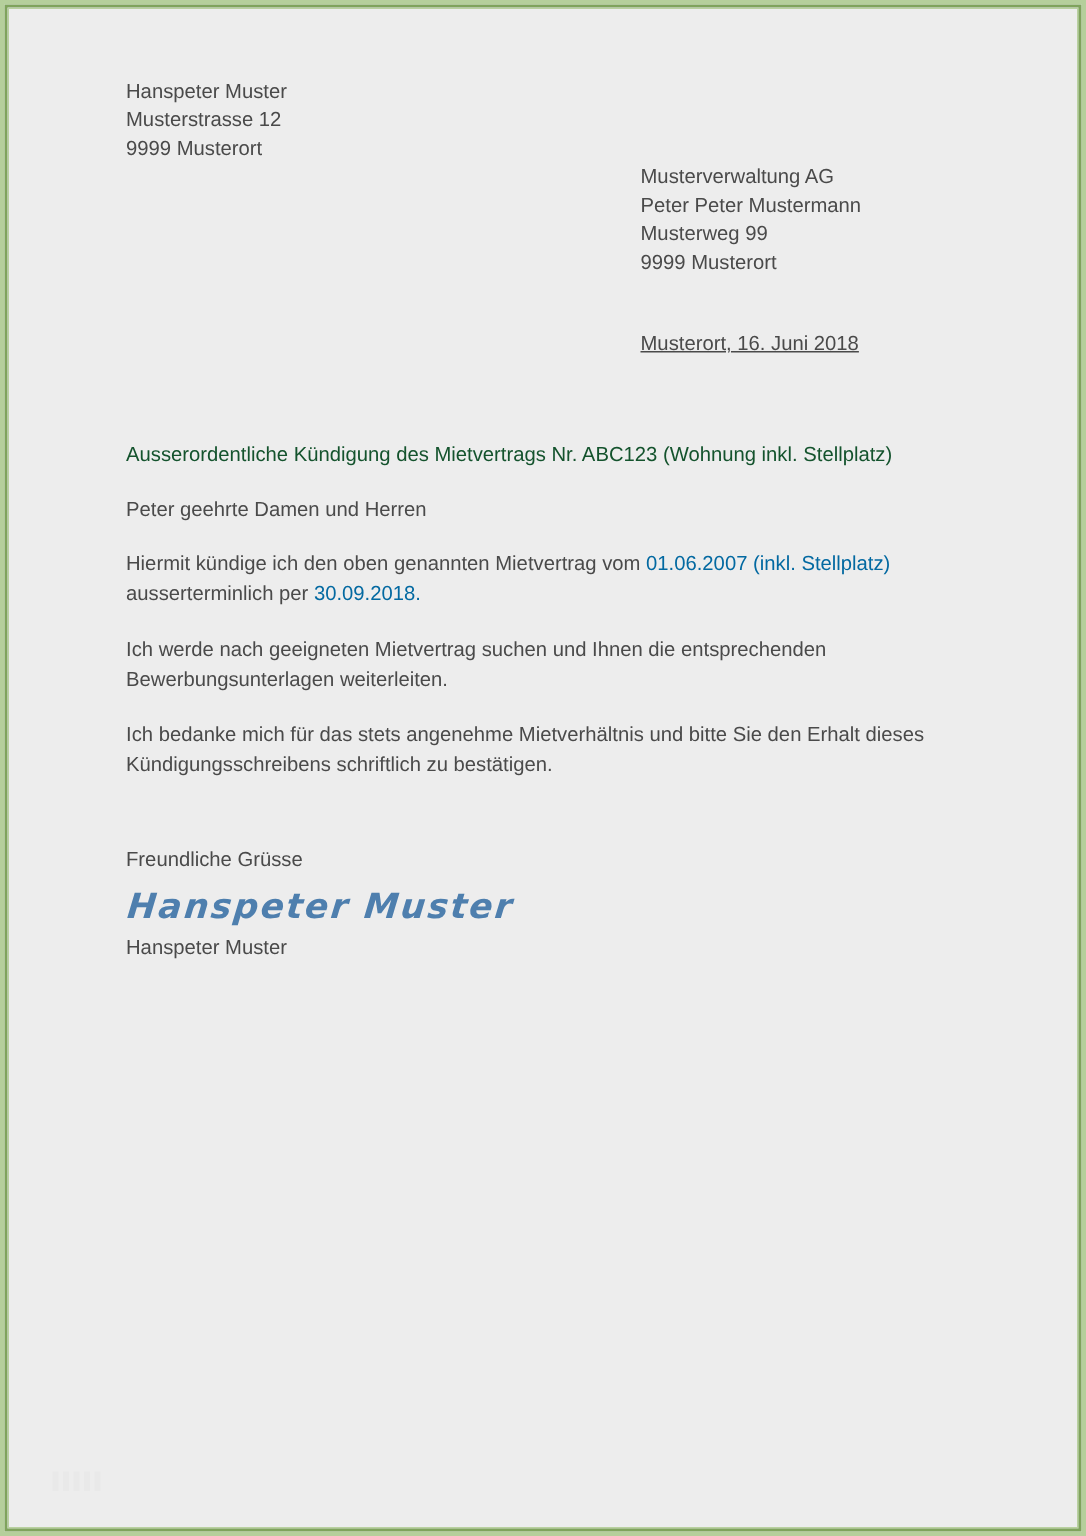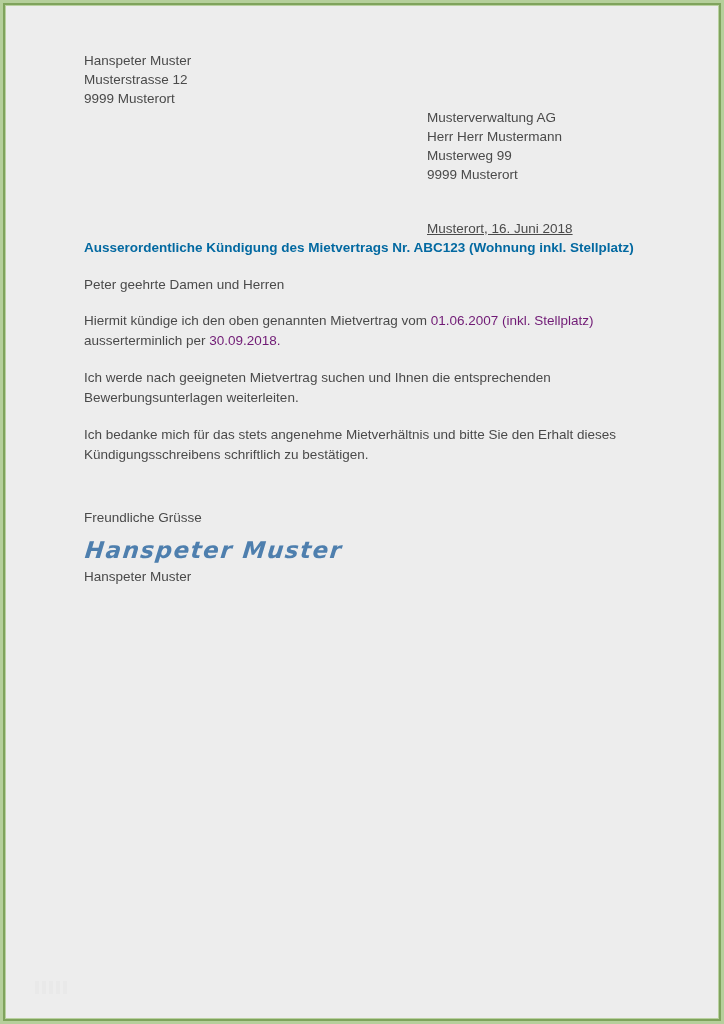--- a/index.html
+++ b/index.html
@@ -34,32 +34,33 @@
   .recipient-block {
     margin-left: 343px;
   }
   .date-line {
     margin-top: 35px;
     margin-left: 343px;
     line-height: 19px;
     text-decoration: underline;
   }
   .subject {
-    font-weight: bold;
-    color: #0369a1;
+    margin-top: 55px;
+    font-weight: normal;
+    color: #14532d;
     line-height: 19px;
   }
   .salutation { margin-top: 18px; line-height: 19px; }
   .para {
     margin-top: 17px;
     max-width: 575px;
     line-height: 20px;
     white-space: pre-line;
   }
-  .muted { color: #701a75; }
+  .muted { color: #0369a1; }
   .greeting { margin-top: 43px; line-height: 19px; }
   .signature-script {
     margin-top: 14px;
     font-family: "DejaVu Sans", sans-serif;
     font-style: italic;
     font-weight: bold;
     font-size: 23px;
     letter-spacing: 1.5px;
     color: #4e7fae;
     transform: skewX(-6deg);
@@ -90,21 +91,21 @@
     <div class="letter">
 
       <div class="addr-block sender-block">
         <div>Hanspeter Muster</div>
         <div>Musterstrasse 12</div>
         <div>9999 Musterort</div>
       </div>
 
       <div class="addr-block recipient-block">
         <div>Musterverwaltung AG</div>
-        <div>Herr Herr Mustermann</div>
+        <div>Peter Peter Mustermann</div>
         <div>Musterweg 99</div>
         <div>9999 Musterort</div>
       </div>
 
       <div class="date-line">Musterort, 16. Juni 2018</div>
 
       <div class="subject">Ausserordentliche Kündigung des Mietvertrags Nr. ABC123 (Wohnung inkl. Stellplatz)</div>
 
       <div class="salutation">Peter geehrte Damen und Herren</div>
 

